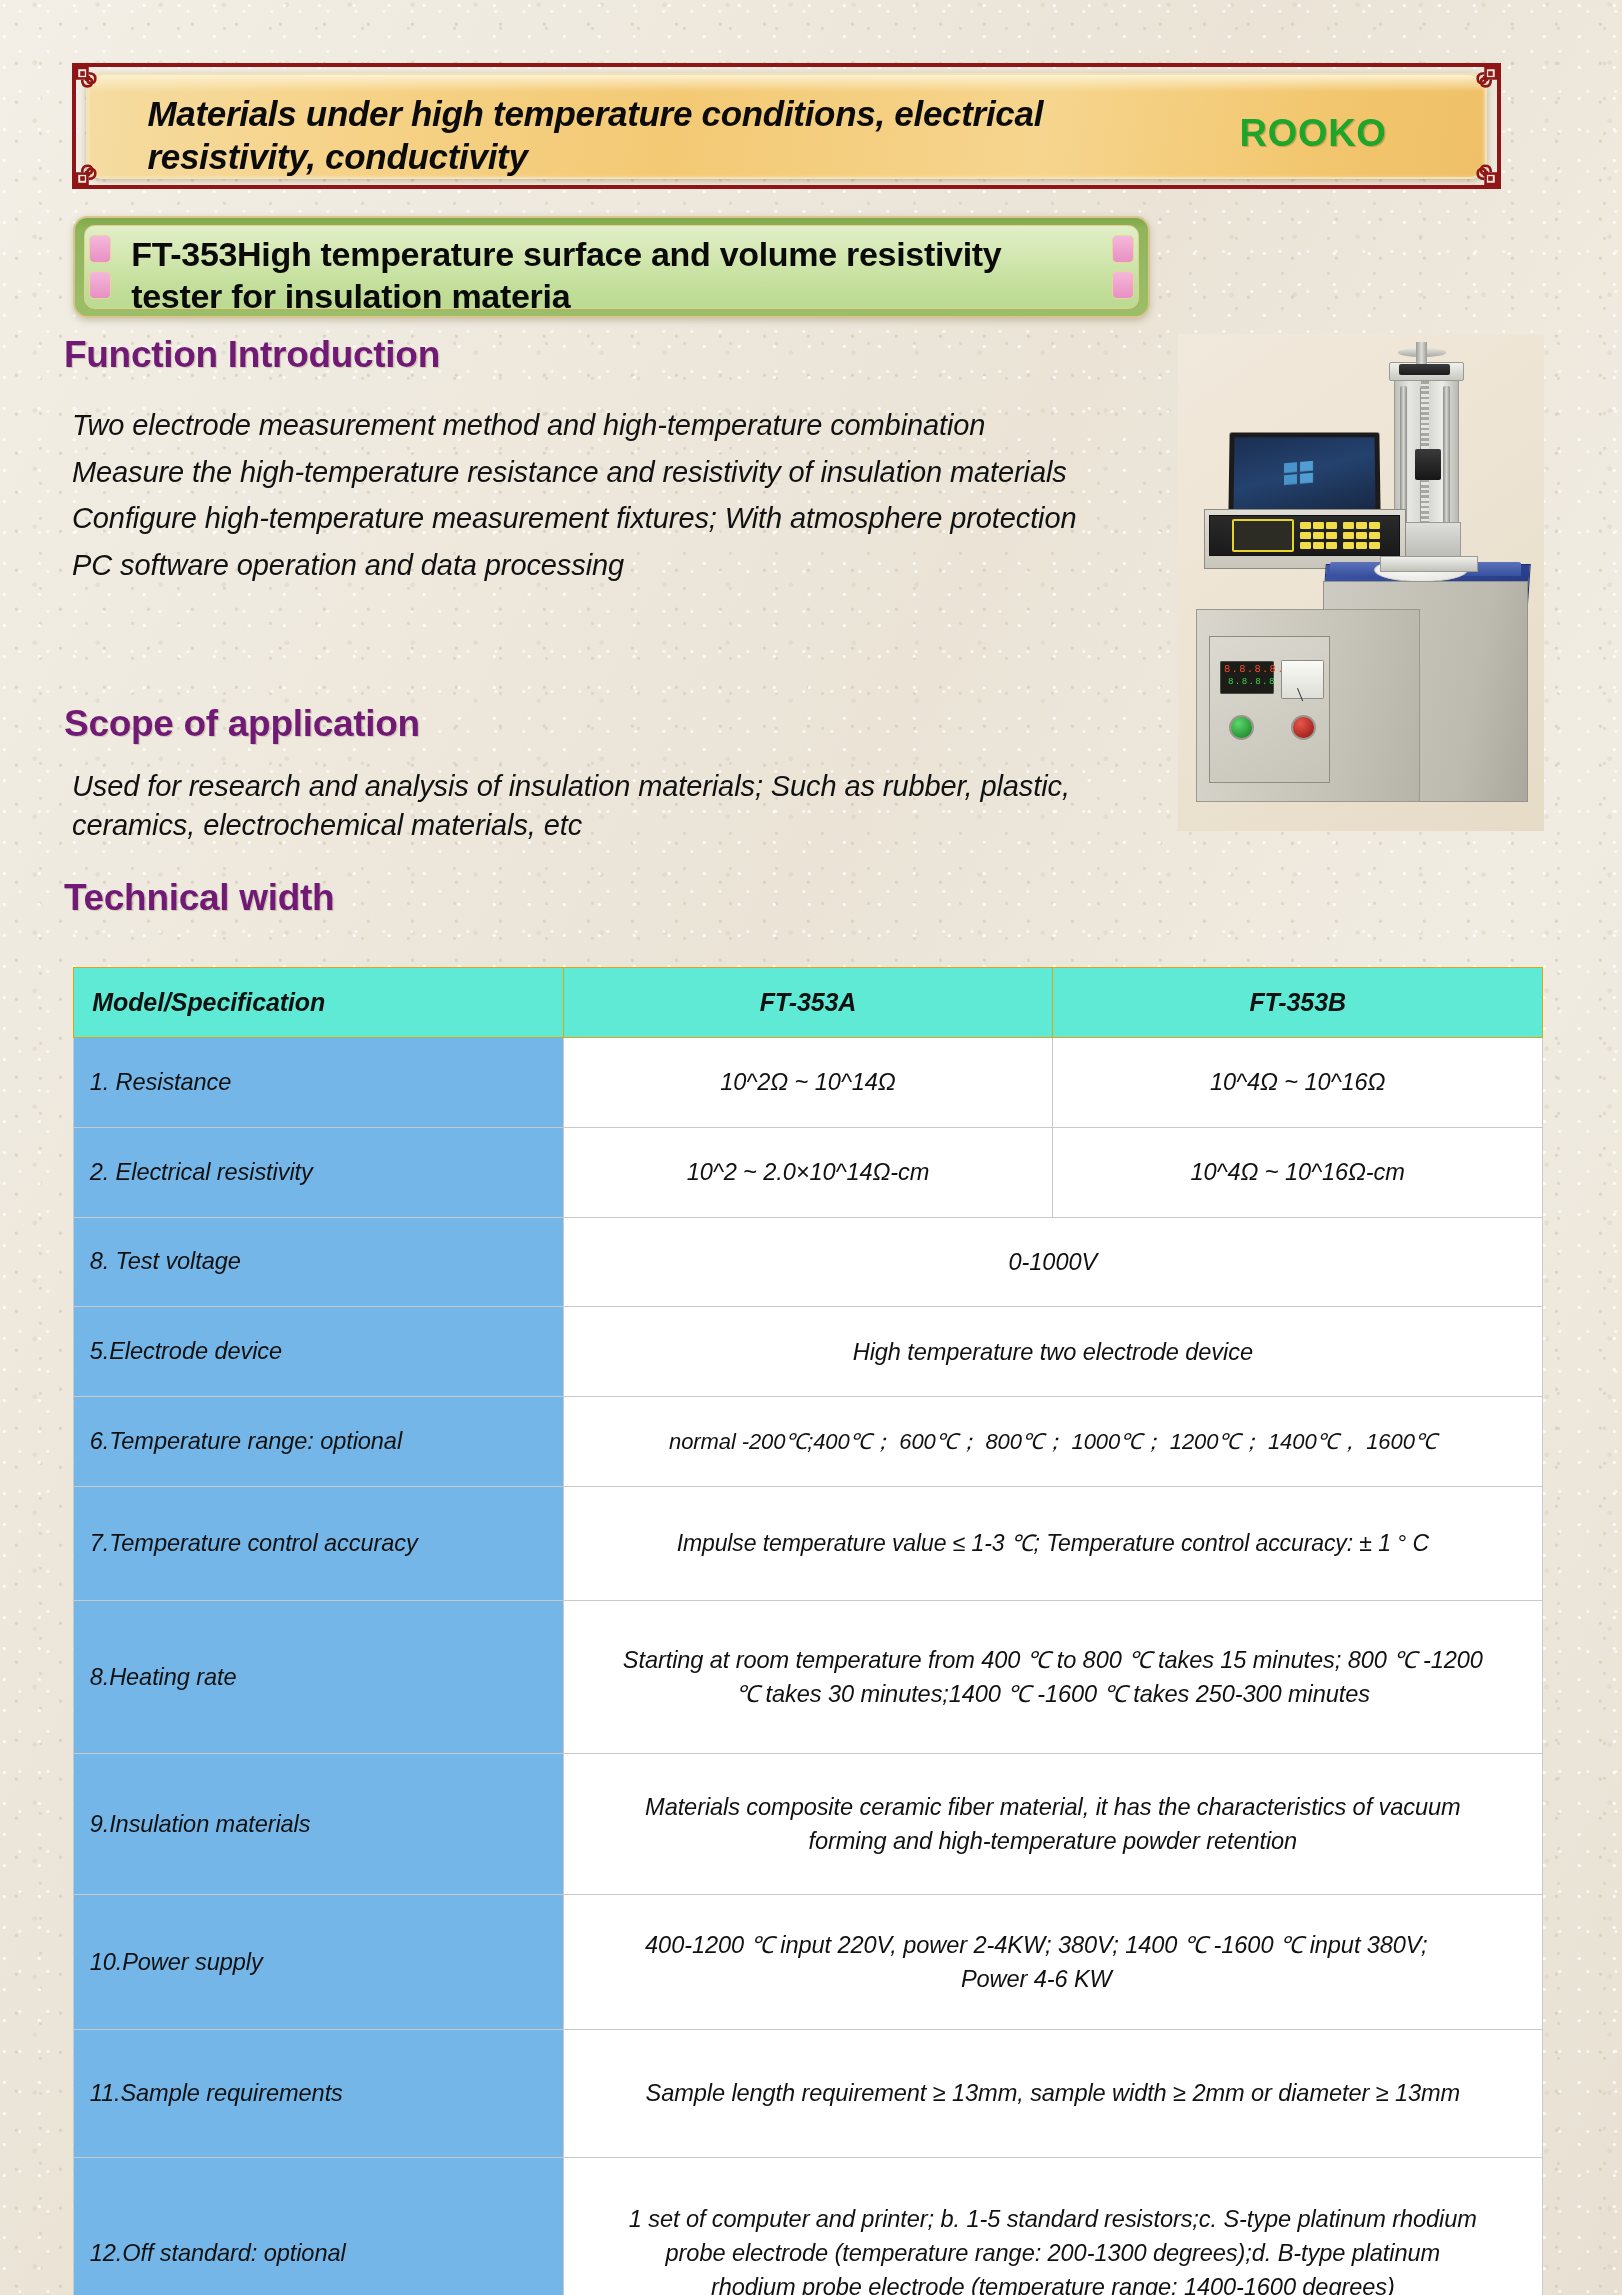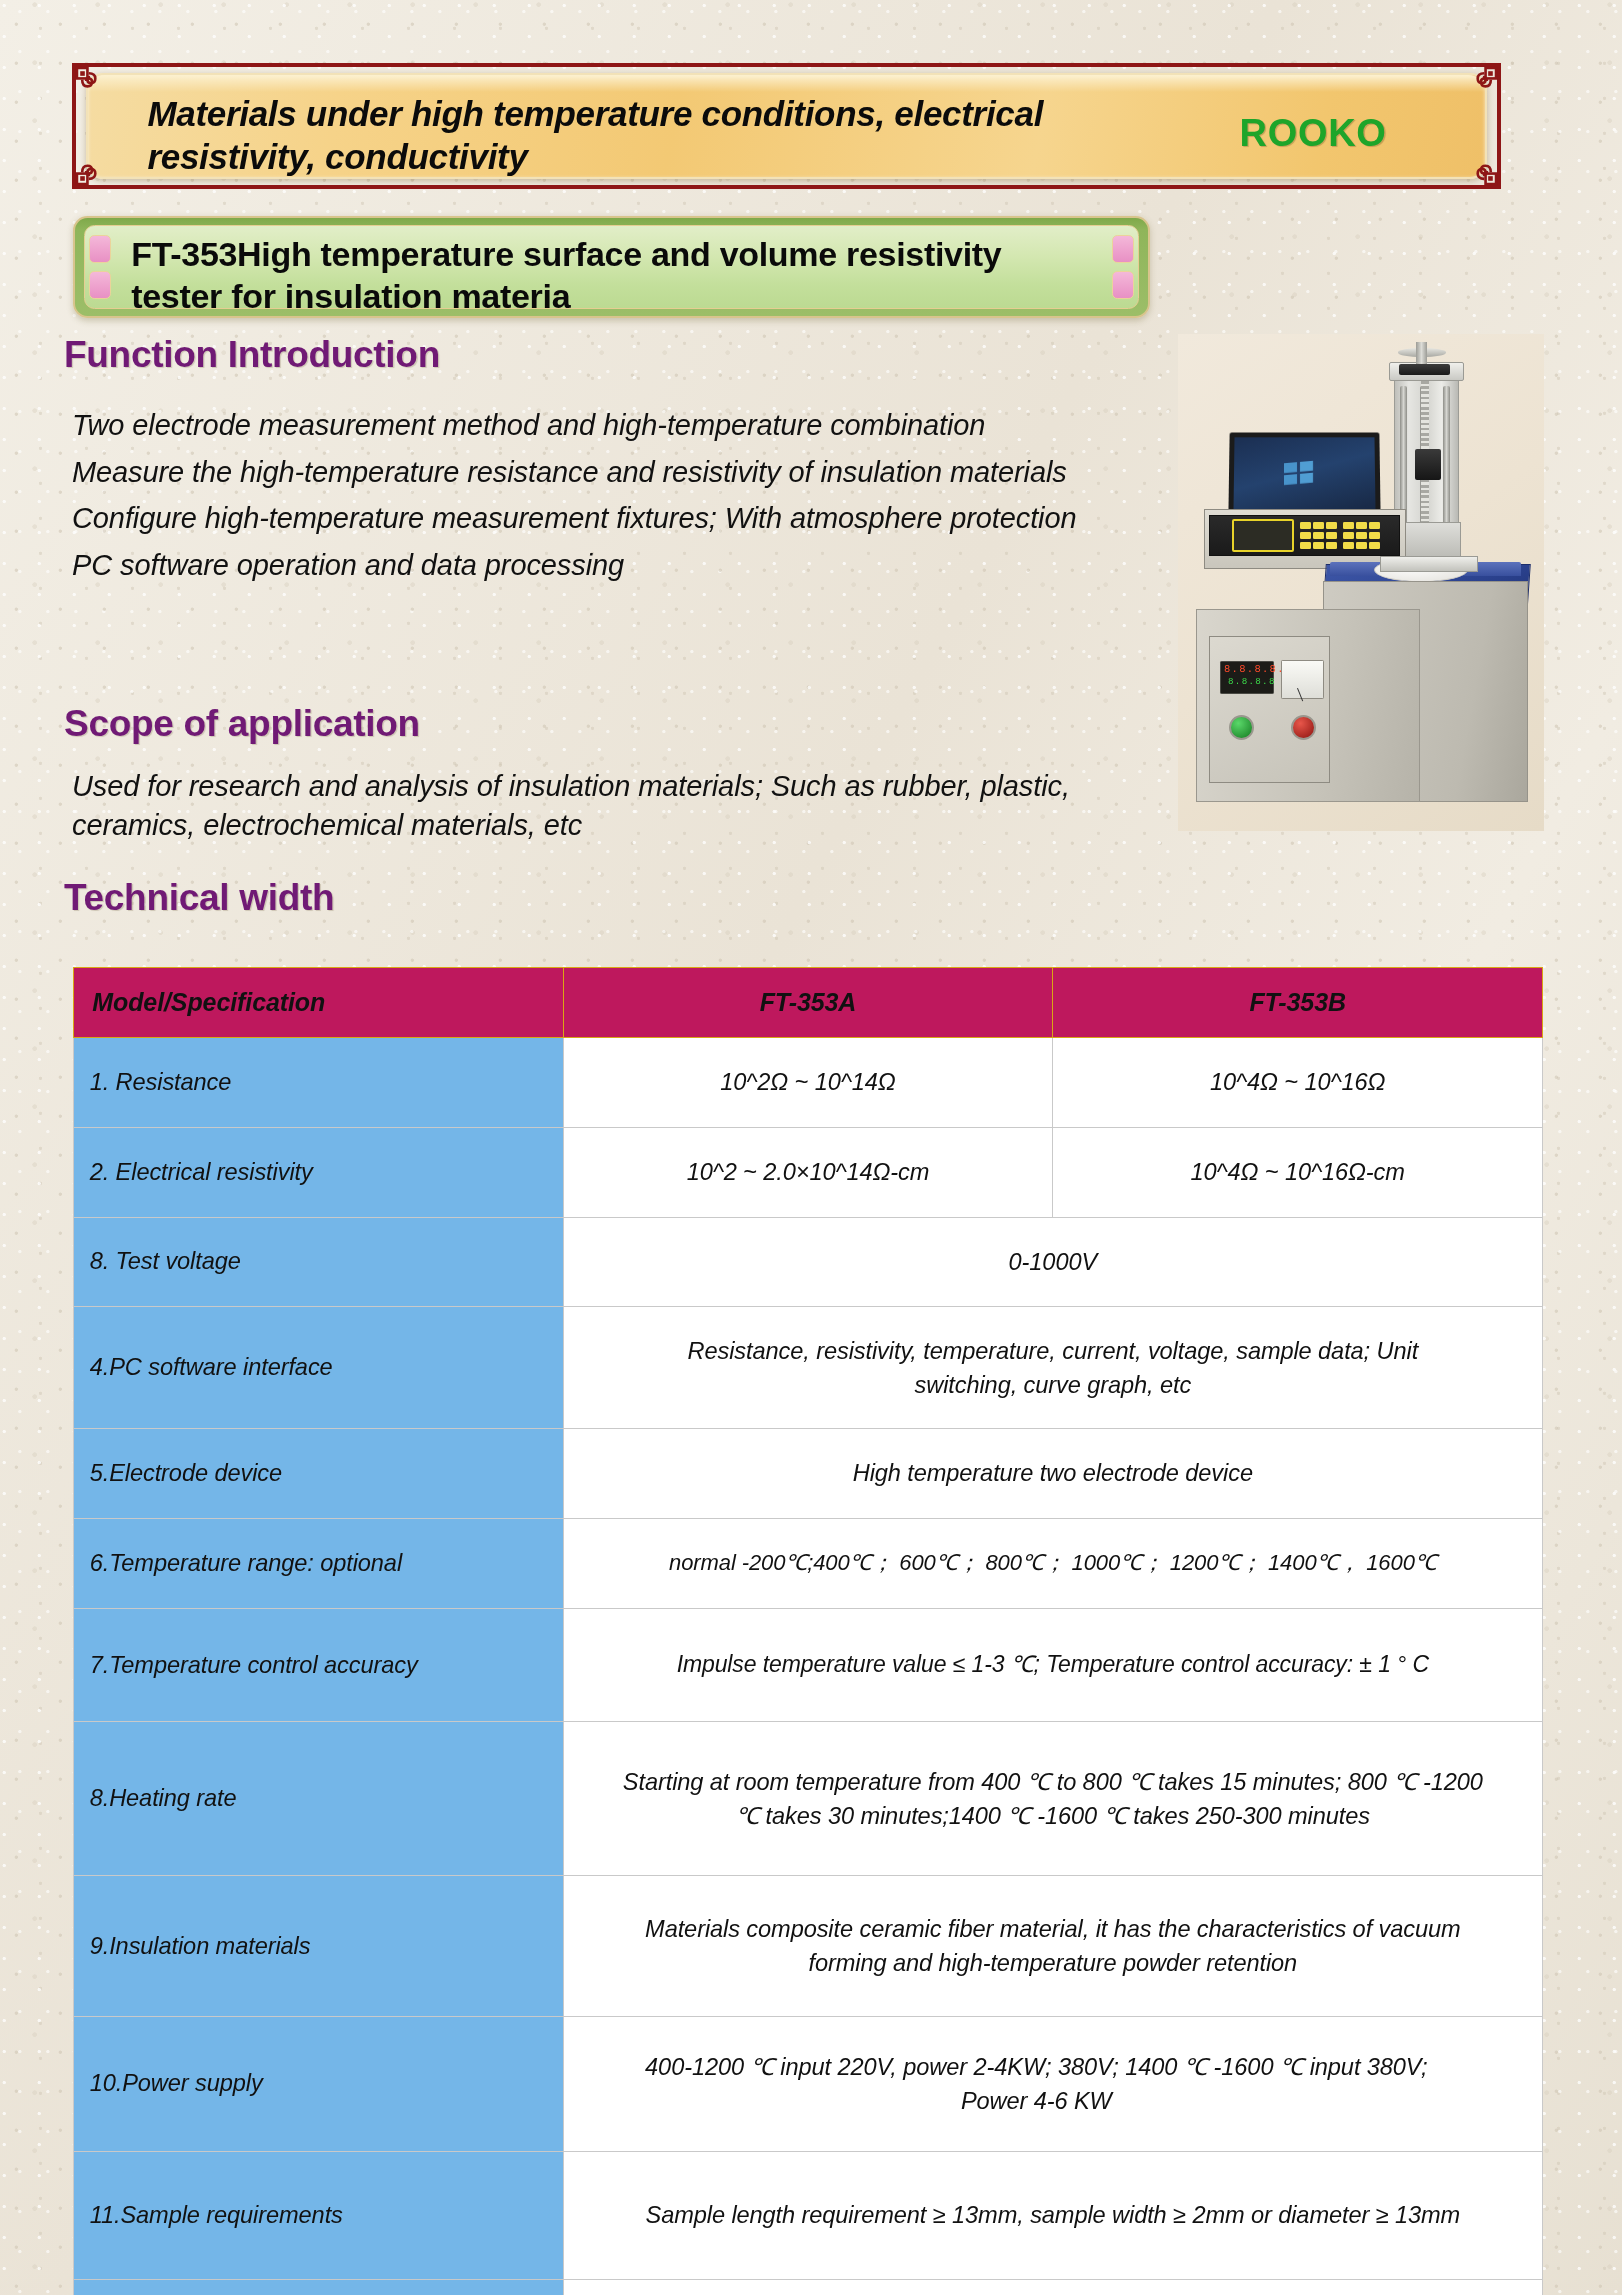--- a/index.html
+++ b/index.html
@@ -200,21 +200,21 @@
   .tbl{
     position:absolute; left:73px; top:967px; width:1470px;
     border-collapse:collapse; table-layout:fixed;
   }
   .tbl td, .tbl th{
     border:0.7px solid #C9C9C9;
     font-style:italic; font-size:23.6px; color:#111; letter-spacing:-0.1px;
     vertical-align:middle;
   }
   .tbl thead th{
-    background:#be185d; font-weight:bold; font-size:25px; height:67px;
+    background:#5eead4; font-weight:bold; font-size:25px; height:67px;
     border-color:#D9A614;
   }
   .th-spec{ text-align:left; padding-left:18.3px; }
   .th-model{ text-align:center; }
   .c-label{
     background:#74B6E8; text-align:left; padding:10.5px 15.7px; width:429px;
   }
   .c-val{ background:#FFFFFF; text-align:center; padding:14.4px 17px; line-height:1.45; }
 </style>
 </head>
@@ -370,24 +370,20 @@
     <tr>
       <td class="c-label">2. Electrical resistivity</td>
       <td class="c-val" style="height:60px">10^2 ~  2.0×10^14Ω-cm</td>
       <td class="c-val">10^4Ω ~ 10^16Ω-cm</td>
     </tr>
     <tr>
       <td class="c-label">8. Test voltage</td>
       <td class="c-val" colspan="2" style="height:60px">0-1000V</td>
     </tr>
     <tr>
-      <td class="c-label">4.PC software interface</td>
-      <td class="c-val" colspan="2" style="height:92px;padding-left:72px;padding-right:72px">Resistance, resistivity, temperature, current, voltage, sample data; Unit switching, curve graph, etc</td>
-    </tr>
-    <tr>
       <td class="c-label">5.Electrode device</td>
       <td class="c-val" colspan="2" style="height:60px">High temperature two electrode device</td>
     </tr>
     <tr>
       <td class="c-label">6.Temperature range: optional</td>
       <td class="c-val" colspan="2" style="height:60px;font-size:22px">normal -200℃;400℃； 600℃； 800℃； 1000℃； 1200℃； 1400℃， 1600℃</td>
     </tr>
     <tr>
       <td class="c-label">7.Temperature control accuracy</td>
       <td class="c-val" colspan="2" style="height:84px;font-size:23px">Impulse temperature value ≤ 1-3 ℃; Temperature control accuracy: ± 1 ° C</td>

